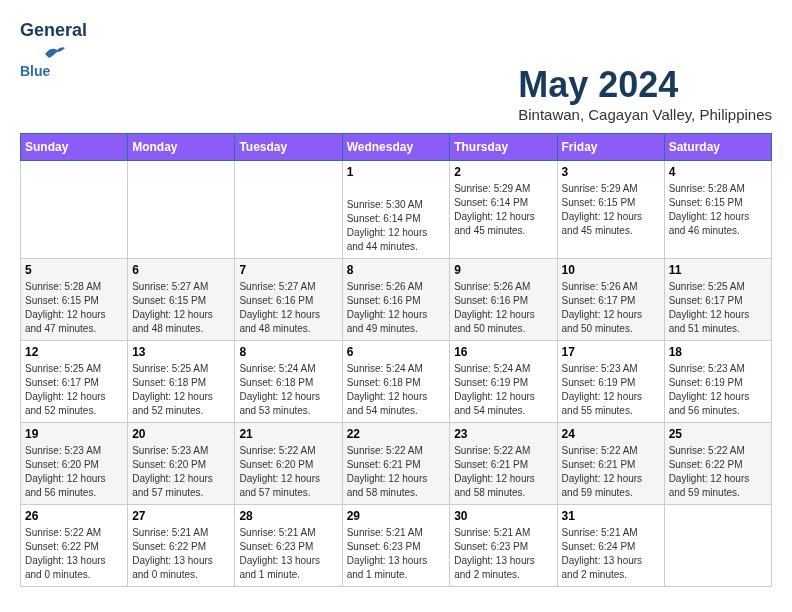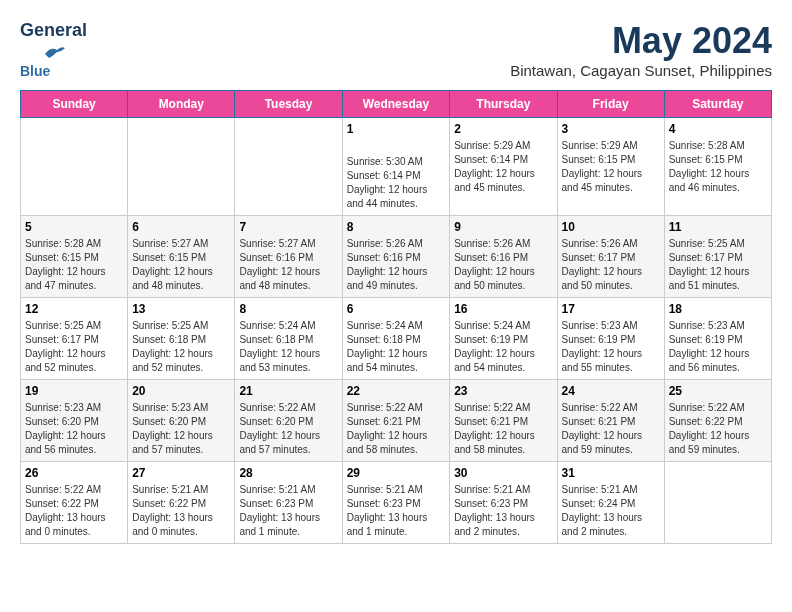--- a/index.html
+++ b/index.html
@@ -21,41 +21,41 @@
       flex-direction: column;
       align-items: flex-start;
     }
     .logo-row {
       display: flex;
       align-items: center;
       gap: 3px;
       flex-direction: column;
     }
     .title-area {
-      text-align: right;
+      margin-top: 44px;
     }
     .month-title {
       font-size: 36px;
       font-weight: bold;
       color: #1a3a5c;
     }
     .location-title {
       font-size: 15px;
       color: #333;
     }
     .calendar {
       width: 100%;
       border-collapse: collapse;
       font-size: 11px;
     }
     .calendar th {
-      background: #ec4899;
+      background: #8b5cf6;
       color: #fff;
       padding: 6px 4px;
-      text-align: center;
+      text-align: left;
       font-size: 12px;
       font-weight: bold;
       border: 1px solid #2e6da4;
     }
     .calendar td {
       border: 1px solid #ccc;
       vertical-align: top;
       padding: 4px;
       width: 108px;
       min-height: 80px;
@@ -89,21 +89,21 @@
       <svg width="22" height="18" viewBox="0 0 22 18">
         <path d="M2 10 Q8 2 14 6 Q18 2 22 4 Q18 8 14 8 Q10 12 6 14 Z" fill="#2e6da4"></path>
       </svg>
     </div>
     <div>
       <span style="font-size:14px;font-weight:bold;color:#2e6da4;">Blue</span>
     </div>
   </div>
   <div class="title-area">
     <div class="month-title">May 2024</div>
-    <div class="location-title">Bintawan, Cagayan Sunset, Philippines</div>
+    <div class="location-title">Bintawan, Cagayan Valley, Philippines</div>
   </div>
 </div>
 
 <table class="calendar">
   <thead>
     <tr id="weekday-header">
         <th>Sunday</th>
         <th>Monday</th>
         <th>Tuesday</th>
         <th>Wednesday</th>

